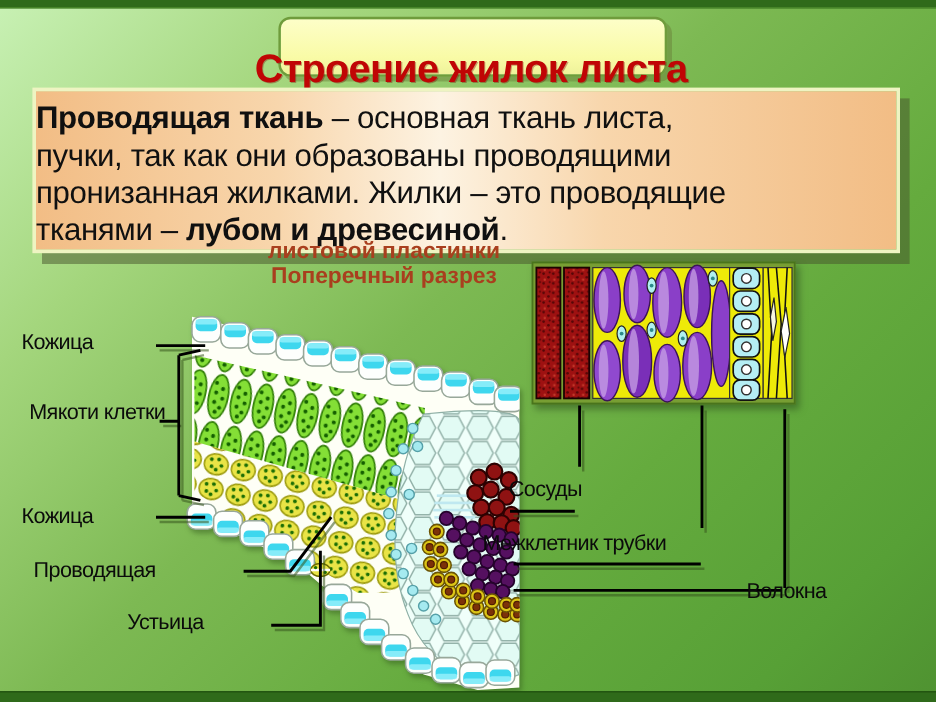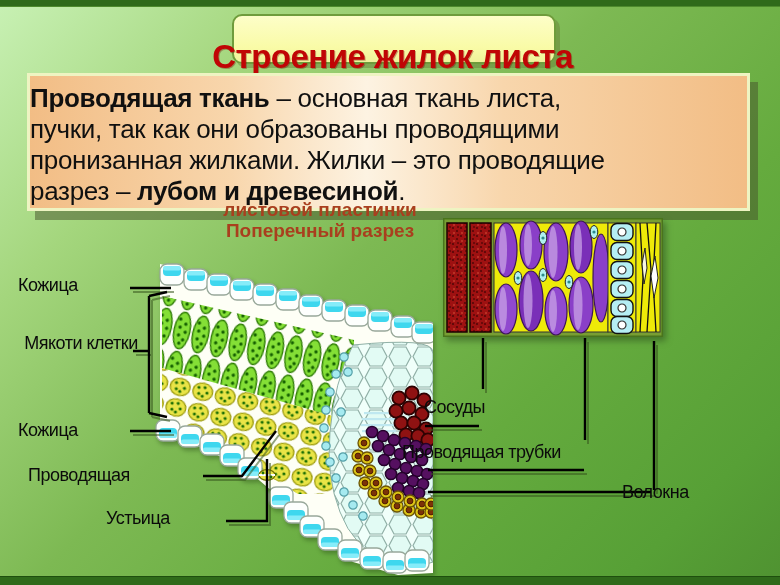--- a/index.html
+++ b/index.html
@@ -49,21 +49,21 @@
 <div class="slide">
   <div class="bar-top"></div>
 
   <div class="title-box"></div>
   <div class="title-text">Строение жилок листа</div>
 
   <div class="desc-box">
     <div><b>Проводящая ткань</b><span> – основная ткань листа,</span></div>
     <div><span>пучки, так как они образованы проводящими</span></div>
     <div><span>пронизанная жилками. Жилки – это проводящие</span></div>
-    <div><span>разрез – </span><b>лубом и древесиной</b><span>.</span></div>
+    <div><span>тканями – </span><b>лубом и древесиной</b><span>.</span></div>
   </div>
 
   <div class="caption">
     <div>листовой пластинки</div>
     <div>Поперечный разрез</div>
   </div>
 
   <svg id="leftimg" class="img" width="285" height="318" viewBox="0 0 285 318">
     <defs>
       <pattern id="pPal" width="19" height="40" patternUnits="userSpaceOnUse" patternTransform="rotate(12)">
@@ -341,17 +341,17 @@
       <path d="M654,341 L654,490 M428,492 L651,492"></path>
     </g>
   </svg>
 
   <div class="lbl" style="left:18px;top:271px">Кожица</div>
   <div class="lbl wrap" style="left:22px;top:327px;width:118px;line-height:32px">Мякоти клетки</div>
   <div class="lbl" style="left:18px;top:416px">Кожица</div>
   <div class="lbl" style="left:28px;top:461px">Проводящая</div>
   <div class="lbl" style="left:106px;top:504px">Устьица</div>
   <div class="lbl" style="left:424px;top:393px">Сосуды</div>
-  <div class="lbl" style="left:402px;top:438px">Проводящая трубки</div>
+  <div class="lbl" style="left:402px;top:438px">Межклетник трубки</div>
   <div class="lbl" style="left:622px;top:478px">Волокна</div>
 
   <div class="bar-bottom"></div>
 </div>
 
 </body></html>

